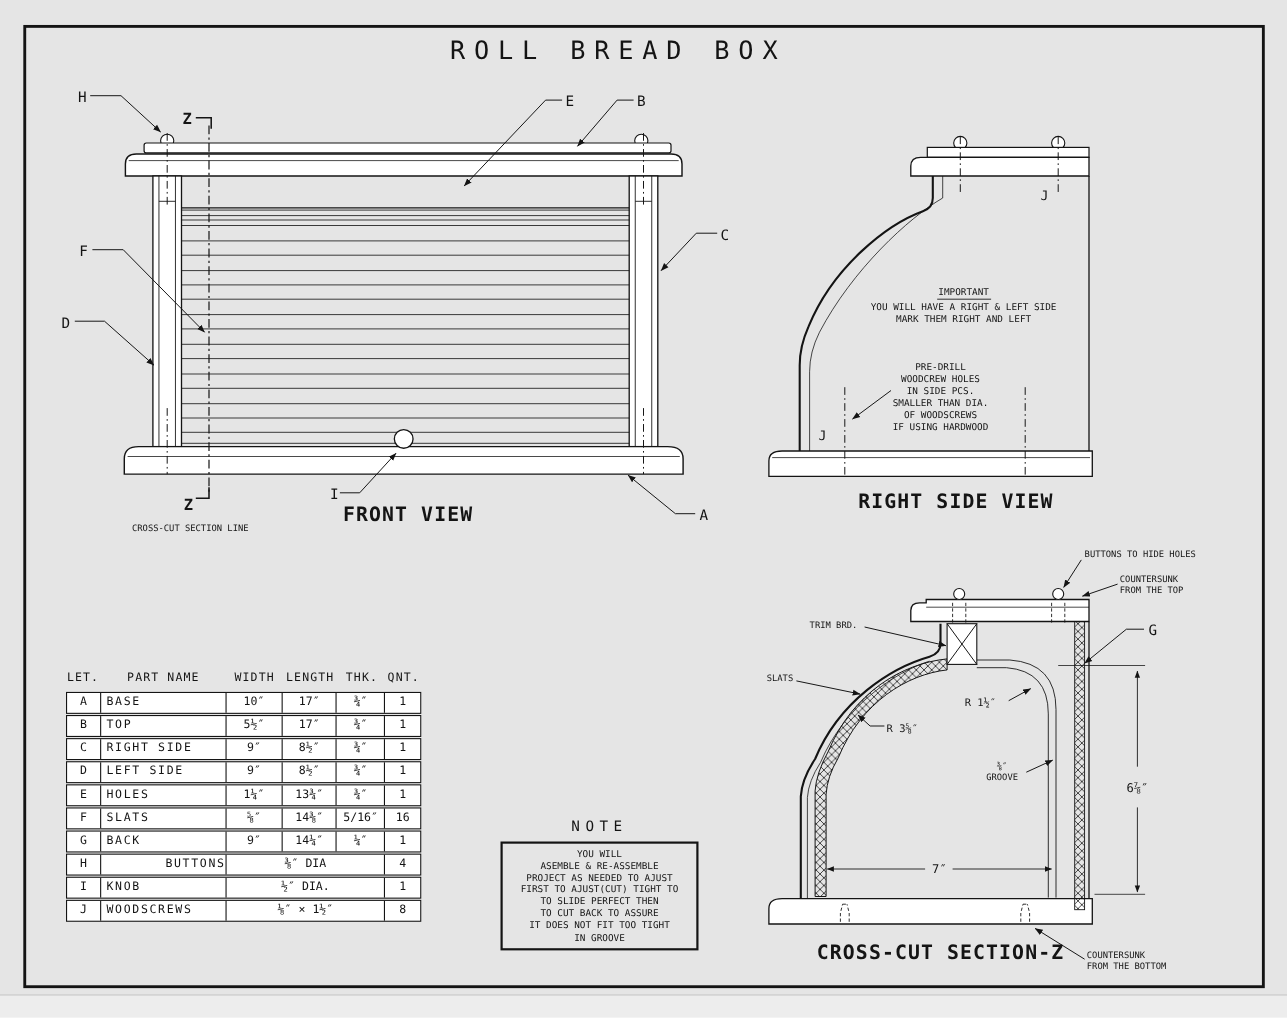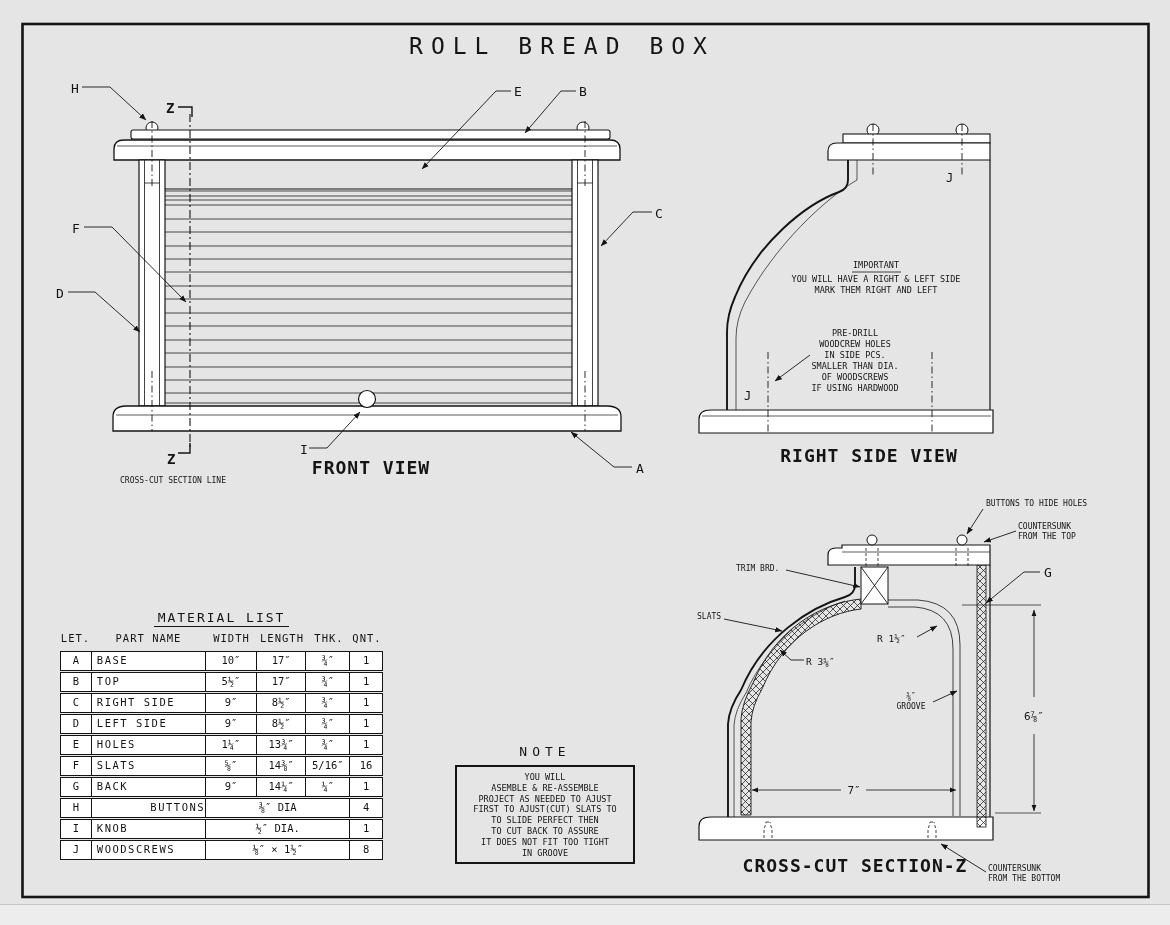--- a/index.html
+++ b/index.html
@@ -179,21 +179,20 @@
     <text class="tiny" x="911" y="709" text-anchor="middle">GROOVE</text>
     <text class="dim" x="854" y="794" text-anchor="middle">7″</text>
     <text class="dim" x="1034" y="720" text-anchor="middle">6⅞″</text>
     <text class="tiny" x="988" y="871">COUNTERSUNK</text>
     <text class="tiny" x="988" y="881">FROM THE BOTTOM</text>
     <text class="cap" x="855" y="872" text-anchor="middle">CROSS-CUT SECTION-Z</text>
   </g>
 </svg>
 
 <div id="material-list">
-  <div id="ml-title"><span>MATERIAL LIST</span></div>
   <div class="ml-header">
         <div style="width: 31px;">LET.</div>
         <div style="width: 115px;">PART NAME</div>
         <div style="width: 51px;">WIDTH</div>
         <div style="width: 50px;">LENGTH</div>
         <div style="width: 44px;">THK.</div>
         <div style="width: 32px;">QNT.</div>
       </div>
   <div>
         <div class="ml-row">
@@ -272,21 +271,21 @@
         </div>
       </div>
 </div>
 
 <div id="note-box">
   <div id="note-title">NOTE</div>
   <div id="note-body">
     <div class="note-line">YOU WILL</div>
     <div class="note-line">ASEMBLE &amp; RE-ASSEMBLE</div>
     <div class="note-line">PROJECT AS NEEDED TO AJUST</div>
-    <div class="note-line">FIRST TO AJUST(CUT) SLATS TO</div>
+    <div class="note-line">FIRST TO AJUST(CUT) TIGHT TO</div>
     <div class="note-line">TO SLIDE PERFECT THEN</div>
     <div class="note-line">TO CUT BACK TO ASSURE</div>
     <div class="note-line">IT DOES NOT FIT TOO TIGHT</div>
     <div class="note-line">IN GROOVE</div>
   </div>
 </div>
 
 <div id="bottom-strip"></div>
 
 </div>

